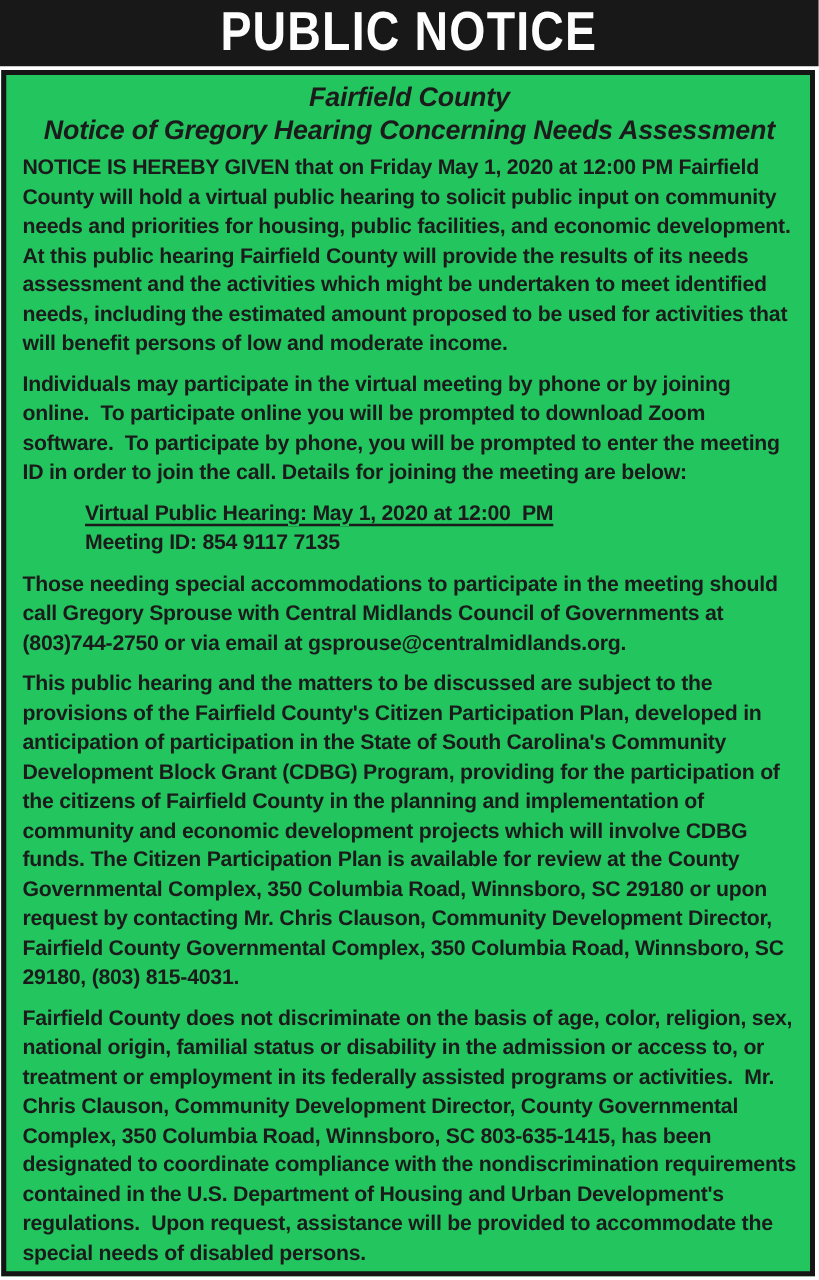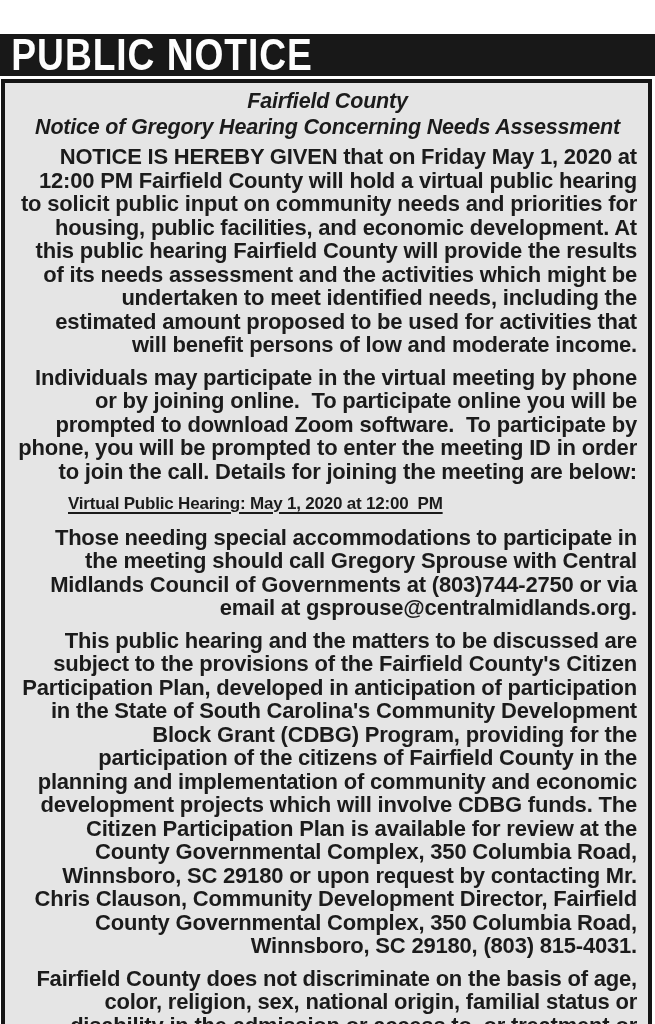--- a/index.html
+++ b/index.html
@@ -9,65 +9,64 @@
   }
   body {
     width: 655px;
     height: 1024px;
     overflow: hidden;
     font-family: "Liberation Sans", sans-serif;
     color: #1b1b1b;
   }
   .banner {
     width: 655px;
-    height: 42px;
+    height: 53px;
     background: #181818;
     display: flex;
     align-items: center;
-    justify-content: flex-start;
-    margin-top: 34px;
+    justify-content: center;
   }
   .banner-title {
     color: #fdfdfd;
     font-size: 40px;
     font-weight: 900;
     letter-spacing: 1px;
     transform: scale(0.93, 1.1);
     transform-origin: center;
     white-space: nowrap;
   }
   .notice-box {
     box-sizing: border-box;
     margin: 3px 3px 0 1px;
     height: 965px;
     border: 4px solid #151515;
-    background: #e5e5e5;
+    background: #22c55e;
     padding: 5px 11px 8px 13px;
     overflow: hidden;
   }
   .heading {
     margin: 0;
     text-align: center;
     font-style: italic;
     font-weight: bold;
     font-size: 21.5px;
     line-height: 26px;
     letter-spacing: -0.2px;
   }
   .heading-sub {
     margin-bottom: 5px;
   }
   .para {
     margin: 0 0 9px 0;
     font-weight: bold;
-    font-size: 22px;
+    font-size: 17px;
     line-height: 23.5px;
     letter-spacing: -0.2px;
     white-space: pre-wrap;
-    text-align: right;
+    text-align: left;
   }
   .meeting {
     margin: 0 0 10px 50px;
   }
   .meeting-line {
     font-weight: bold;
     font-size: 17px;
     line-height: 23.5px;
     letter-spacing: -0.2px;
     white-space: pre-wrap;
@@ -90,20 +89,21 @@
   <p class="heading">Fairfield County</p>
 
   <p class="heading heading-sub">Notice of Gregory Hearing Concerning Needs Assessment</p>
 
   <p class="para">NOTICE IS HEREBY GIVEN that on Friday May 1, 2020 at 12:00 PM Fairfield County will hold a virtual public hearing to solicit public input on community needs and priorities for housing, public facilities, and economic development. At this public hearing Fairfield County will provide the results of its needs assessment and the activities which might be undertaken to meet identified needs, including the estimated amount proposed to be used for activities that will benefit persons of low and moderate income.</p>
 
   <p class="para">Individuals may participate in the virtual meeting by phone or by joining online.  To participate online you will be prompted to download Zoom software.  To participate by phone, you will be prompted to enter the meeting ID in order to join the call. Details for joining the meeting are below:</p>
 
   <div class="meeting">
     <div class="meeting-line underline">Virtual Public Hearing: May 1, 2020 at 12:00  PM</div>
+    <div class="meeting-line">Meeting ID: 854 9117 7135</div>
   </div>
 
   <p class="para">Those needing special accommodations to participate in the meeting should call Gregory Sprouse with Central Midlands Council of Governments at (803)744-2750 or via email at gsprouse@centralmidlands.org.</p>
 
   <p class="para">This public hearing and the matters to be discussed are subject to the provisions of the Fairfield County's Citizen Participation Plan, developed in anticipation of participation in the State of South Carolina's Community Development Block Grant (CDBG) Program, providing for the participation of the citizens of Fairfield County in the planning and implementation of community and economic development projects which will involve CDBG funds. The Citizen Participation Plan is available for review at the County Governmental Complex, 350 Columbia Road, Winnsboro, SC 29180 or upon request by contacting Mr. Chris Clauson, Community Development Director, Fairfield County Governmental Complex, 350 Columbia Road, Winnsboro, SC 29180, (803) 815-4031.</p>
 
   <p class="para">Fairfield County does not discriminate on the basis of age, color, religion, sex, national origin, familial status or disability in the admission or access to, or treatment or employment in its federally assisted programs or activities.  Mr. Chris Clauson, Community Development Director, County Governmental Complex, 350 Columbia Road, Winnsboro, SC 803-635-1415, has been designated to coordinate compliance with the nondiscrimination requirements contained in the U.S. Department of Housing and Urban Development's regulations.  Upon request, assistance will be provided to accommodate the special needs of disabled persons.</p>
 
 </div>
 

